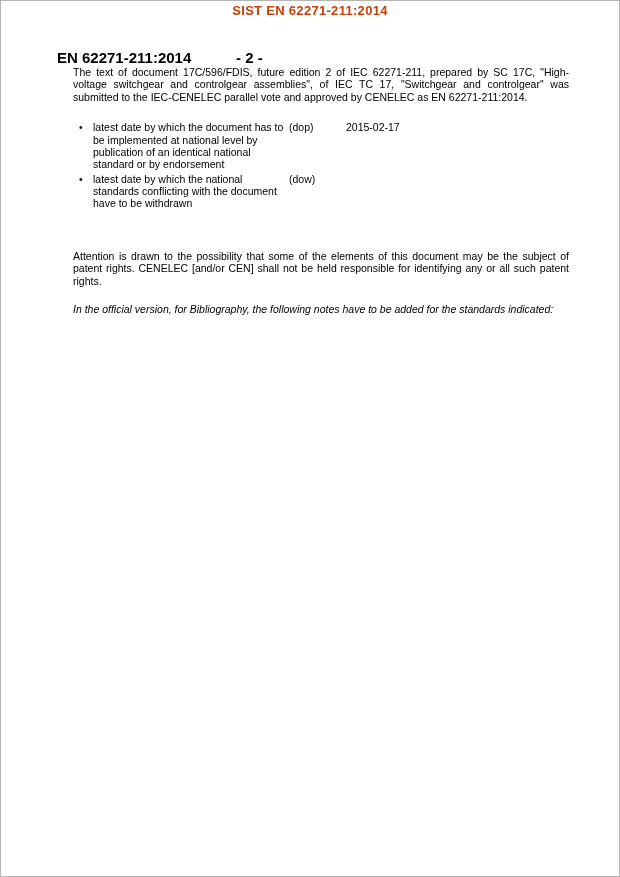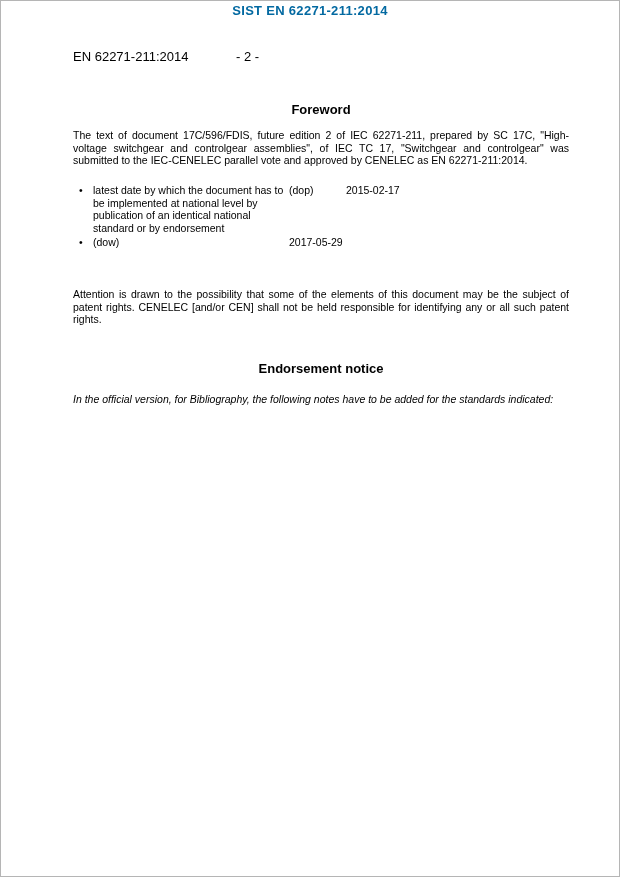--- a/index.html
+++ b/index.html
@@ -19,22 +19,23 @@
   .watermark {
     padding-top: 2px;
     text-align: center;
     font-size: 13px;
     font-weight: bold;
     letter-spacing: 0.3px;
   }
   .header-row {
     position: relative;
     margin-top: 31px;
-    padding-left: 72px;
-    font-size: 13px;
+    padding-left: 56px;
+    font-size: 15px;
+    font-weight: bold;
   }
   .page-num {
     position: absolute;
     left: 235px;
     top: 0;
   }
   .content {
     padding: 0 50px 0 72px;
     font-size: 10.5px;
     line-height: 1.18;
@@ -69,53 +70,51 @@
     display: grid;
     grid-template-columns: 38px 125px 65px auto;
     margin-top: 15px;
   }
 </style>
 </head>
 <body>
 
 <div class="page">
 
-  <div class="watermark" style="color: #0369a1;">SIST EN 62271-211:2014</div>
+  <div class="watermark" style="color: #c2410c;">SIST EN 62271-211:2014</div>
 
   <div class="header-row">
     <span>EN 62271-211:2014</span>
     <span class="page-num">- 2 -</span>
   </div>
 
   <div class="content">
 
-    <h2 class="center-title">Foreword</h2>
 
     <p class="just para1">The text of document 17C/596/FDIS, future edition 2 of IEC 62271-211, prepared by SC 17C, "High-voltage switchgear and controlgear assemblies", of IEC TC 17, "Switchgear and controlgear" was submitted to the IEC-CENELEC parallel vote and approved by CENELEC as EN 62271-211:2014.</p>
 
 
     <div class="dates-list">
 
       <div class="date-item">
         <span class="bullet"></span>
         <span class="item-text">latest date by which the document has to be implemented at national level by publication of an identical national standard or by endorsement</span>
         <span class="item-abbr">(dop)</span>
         <span class="item-date">2015-02-17</span>
       </div>
 
       <div class="date-item">
         <span class="bullet"></span>
+        <span class="item-text">latest date by which the national standards conflicting with the document have to be withdrawn</span>
         <span class="item-abbr">(dow)</span>
-        <span class="item-date">2017-05-29</span>
       </div>
 
     </div>
 
     <p class="just attention">Attention is drawn to the possibility that some of the elements of this document may be the subject of patent rights. CENELEC [and/or CEN] shall not be held responsible for identifying any or all such patent rights.</p>
 
-    <h2 class="center-title endorsement-title">Endorsement notice</h2>
 
 
     <p class="biblio-intro">In the official version, for Bibliography, the following notes have to be added for the standards indicated:</p>
 
 
   </div>
 </div>
 
 </body></html>

